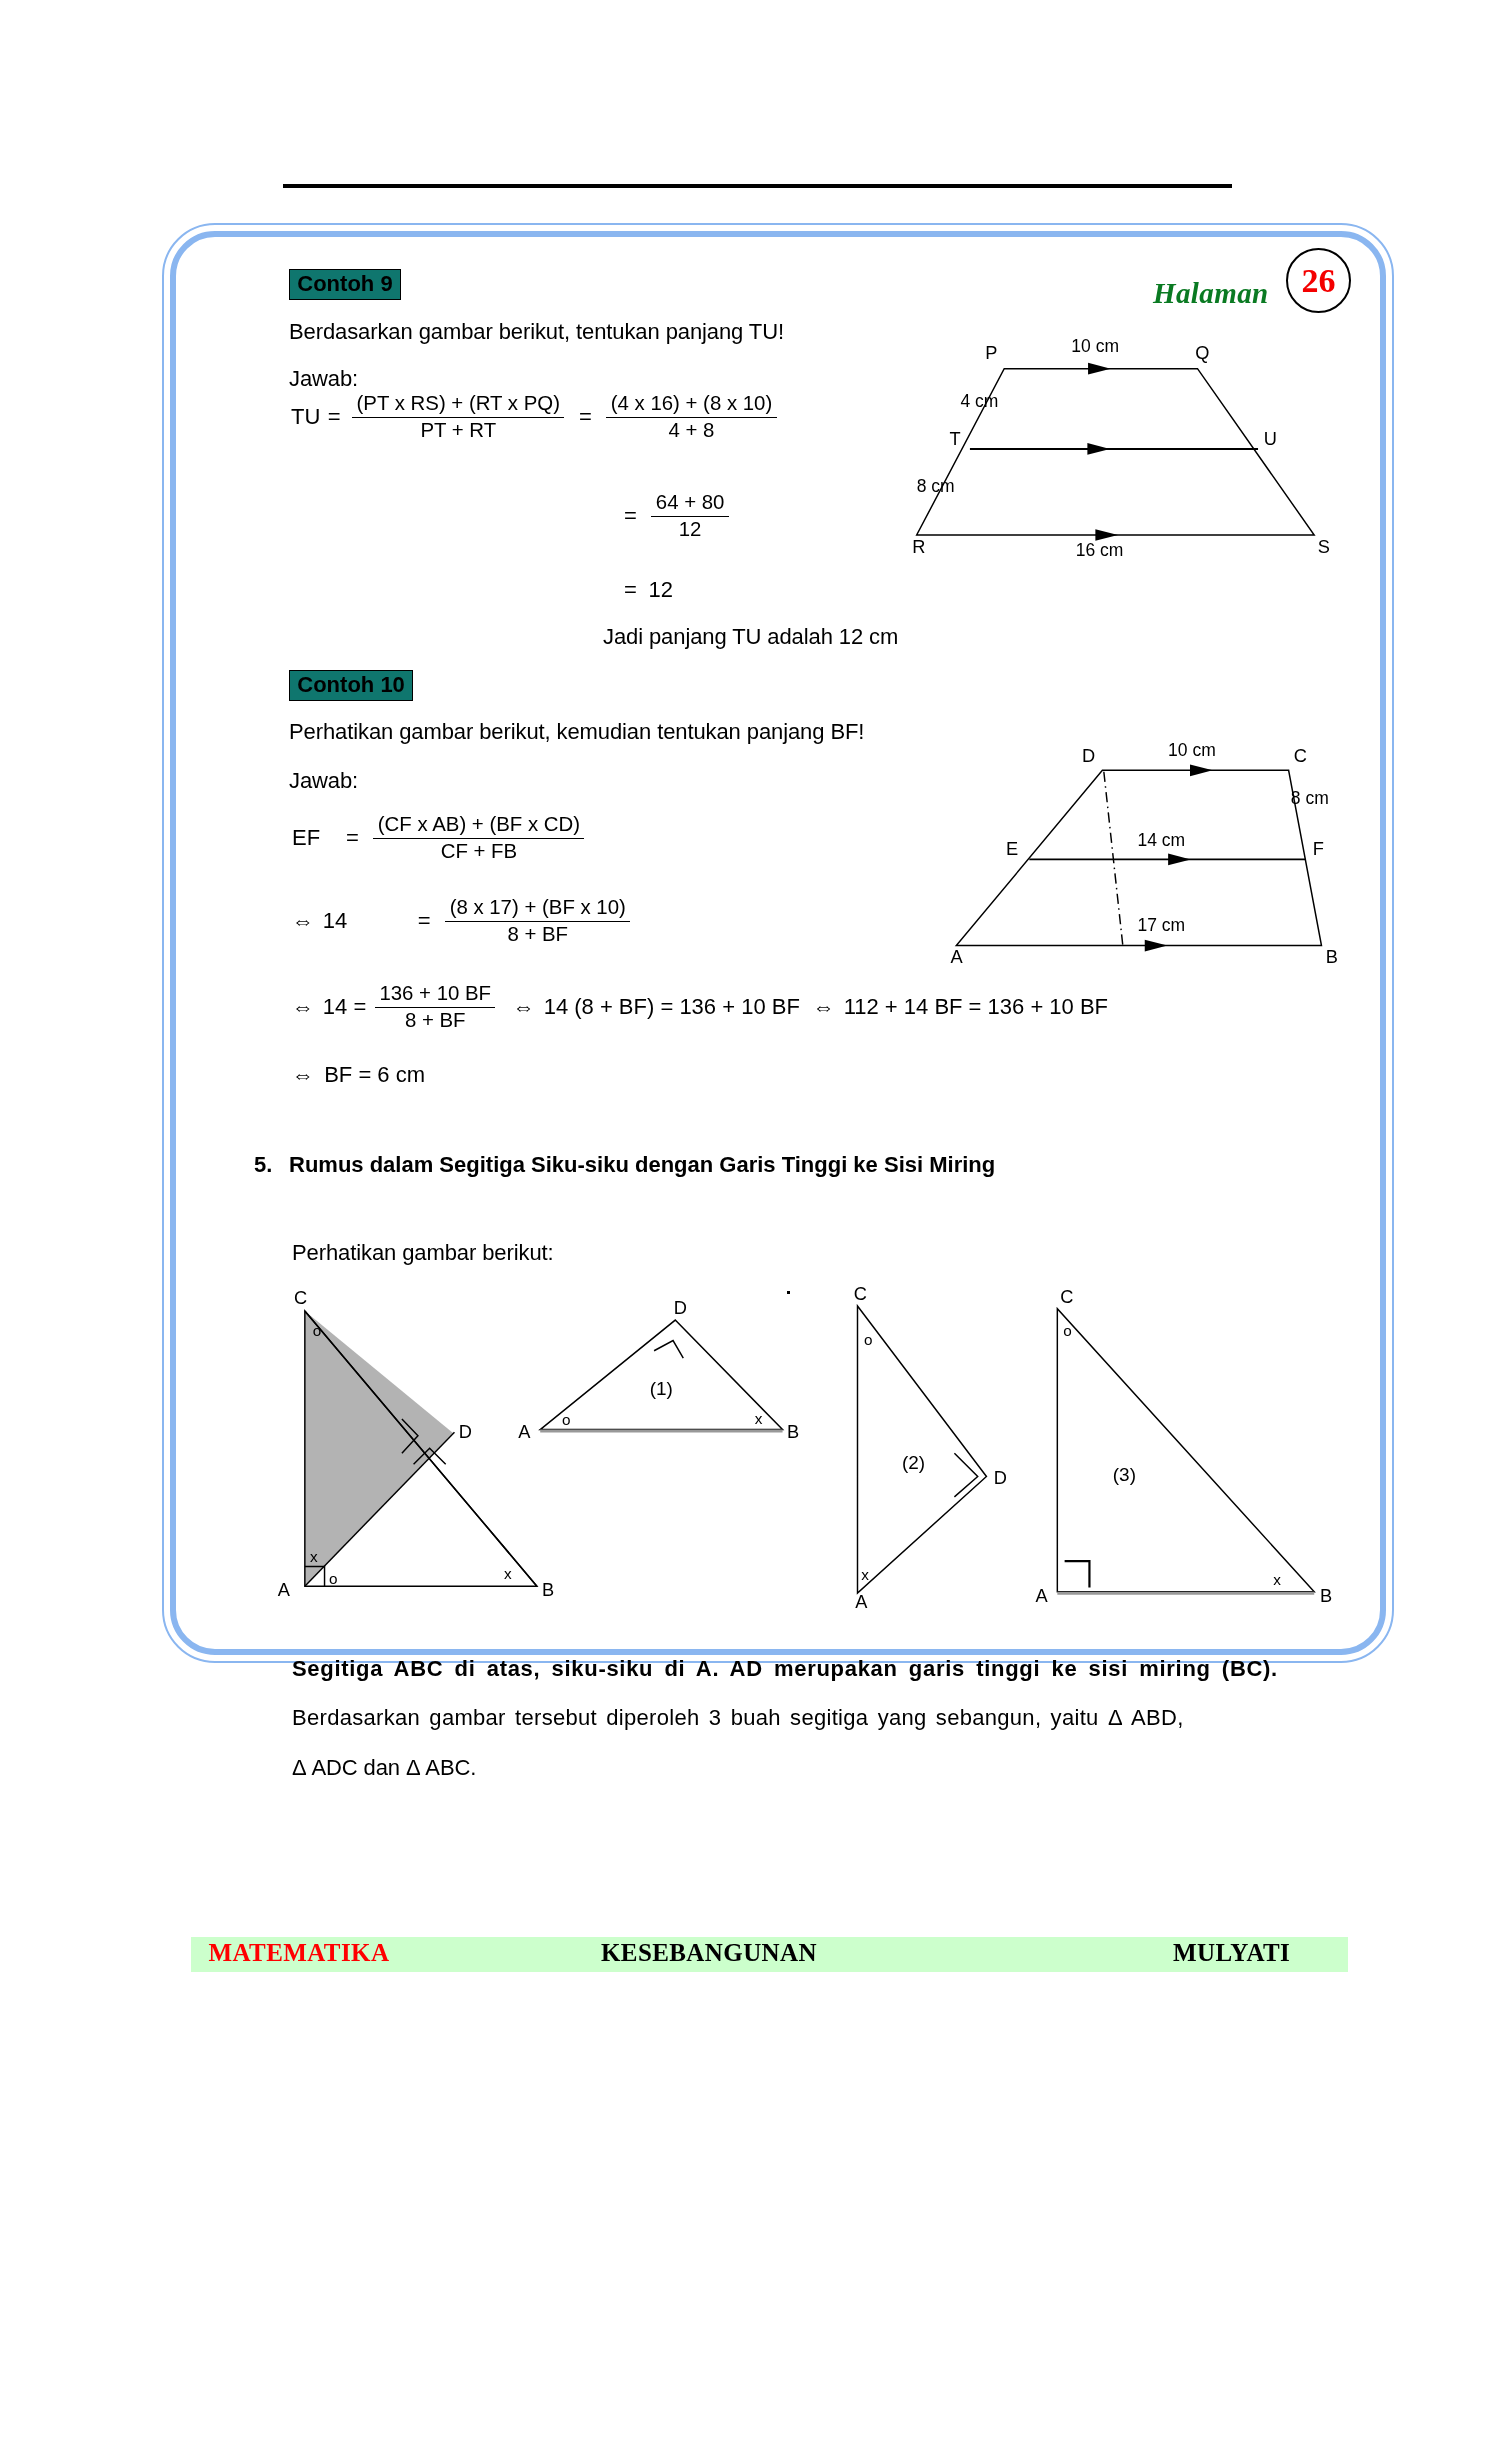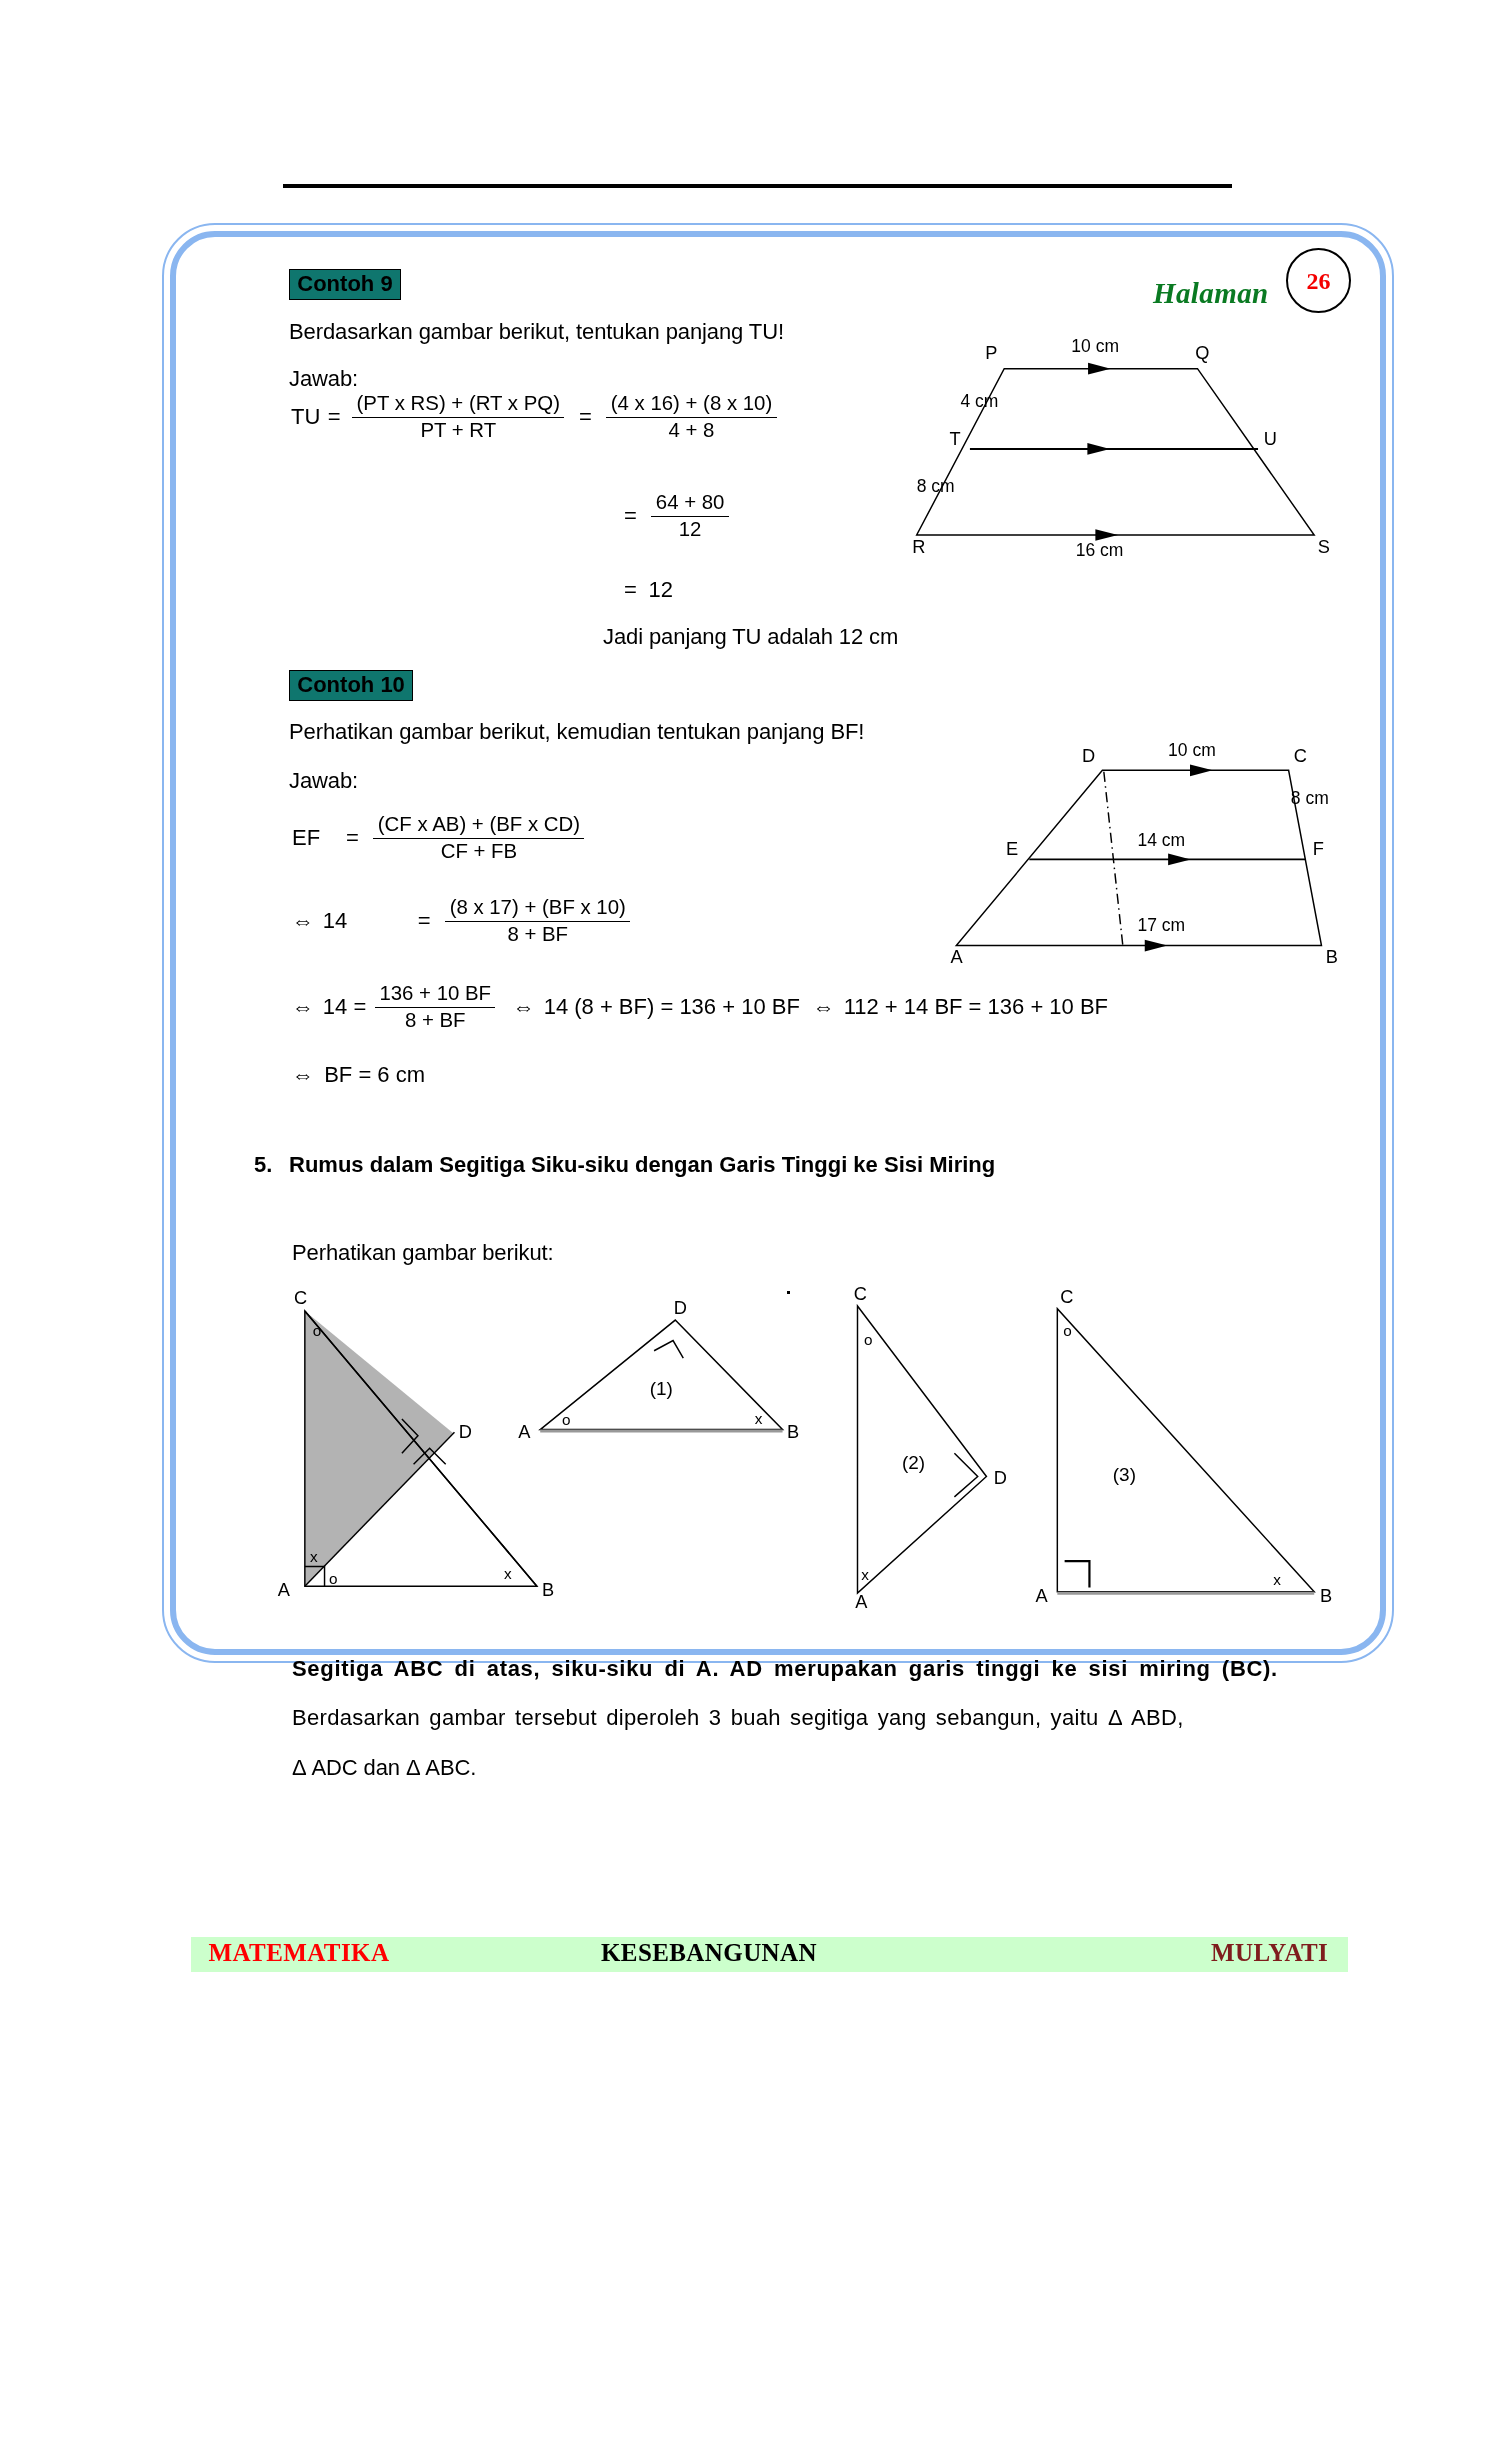--- a/index.html
+++ b/index.html
@@ -16,21 +16,21 @@
     position:absolute;left:1153px;top:146px;
     font-family:"Liberation Serif",serif;font-style:italic;font-weight:700;
     font-size:29px;color:#0a7a22;letter-spacing:0.4px;
   }
   .page-circle{
     position:absolute;left:1286px;top:117px;width:61px;height:61px;
     border:2.9px solid #000;border-radius:50%;
     display:flex;align-items:center;justify-content:center;
   }
   .page-circle span{
-    font-family:"Liberation Serif",serif;font-weight:700;font-size:24px;color:#f40000;
+    font-family:"Liberation Serif",serif;font-weight:700;font-size:34px;color:#f40000;
     line-height:1;
   }
 
   
   .frame-outer{
     position:absolute;left:162px;top:223px;width:1232px;height:1440px;
     border:2.9px solid #8ab6f0;border-radius:53px;
     box-sizing:border-box;
   }
   .frame-inner{
@@ -66,21 +66,21 @@
     position:absolute;left:191px;top:1937px;width:1157px;height:35px;
     background:#ccffcc;
   }
   .footer span{
     position:absolute;top:2.2px;
     font-family:"Liberation Serif",serif;font-weight:700;font-size:25px;
     letter-spacing:0.4px;
   }
   .f-left{left:17.5px;color:#ff0000;}
   .f-mid{left:410px;color:#000000;}
-  .f-right{left:1020px;color:#7f1d1d;}
+  .f-right{left:982px;color:#000000;}
 
   svg{display:block;}
   .fig{position:absolute;}
 </style>
 </head>
 <body>
 
 <div class="page">
 
   <div class="header">

